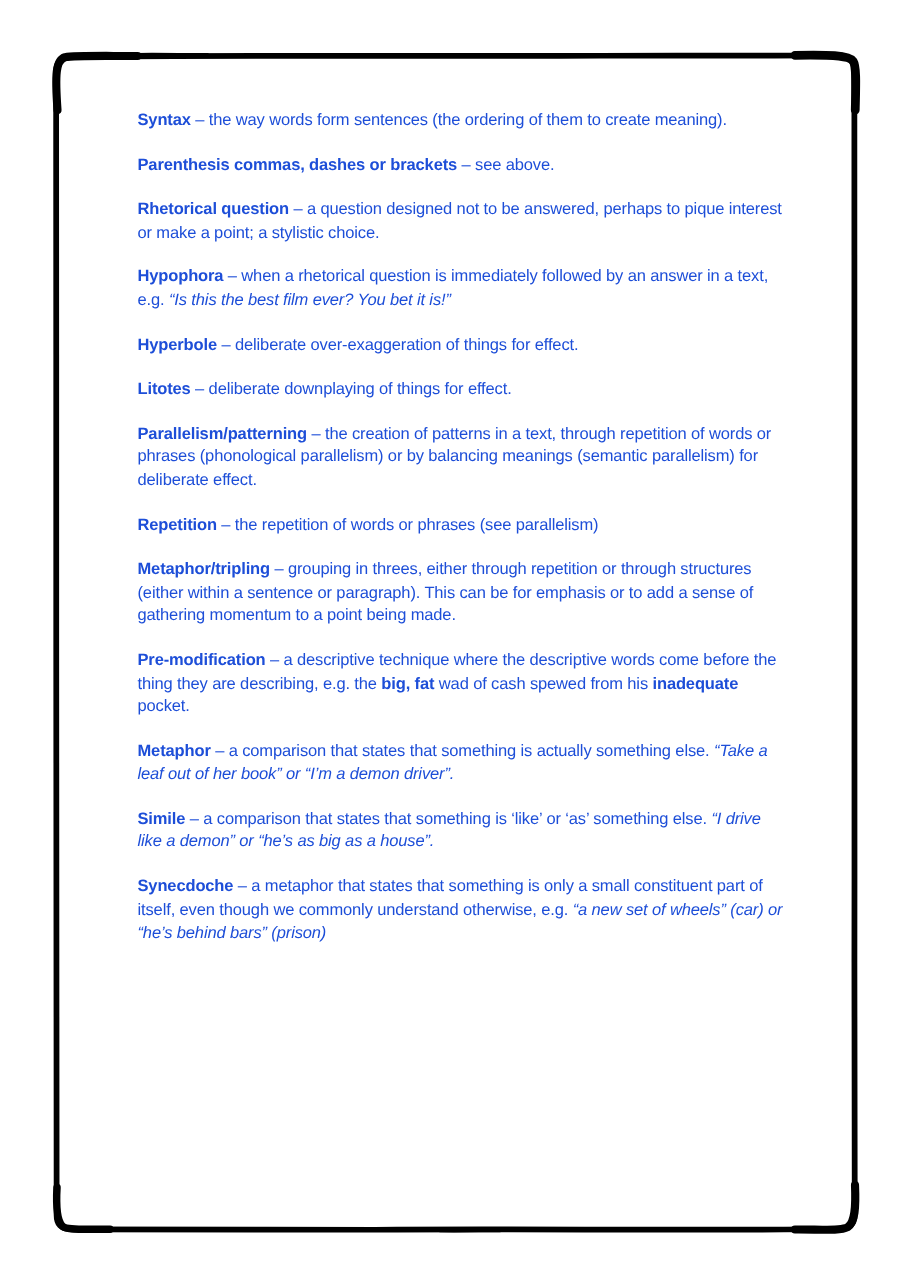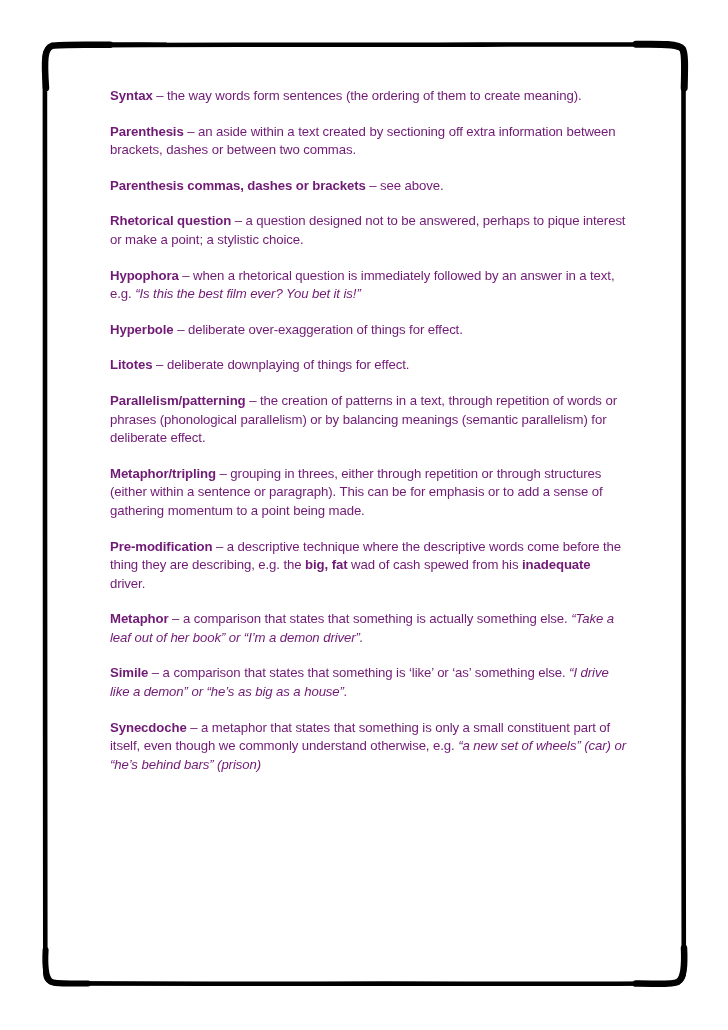--- a/index.html
+++ b/index.html
@@ -21,21 +21,21 @@
     top: 0;
     width: 728px;
     height: 1030px;
     pointer-events: none;
   }
   .content {
     position: absolute;
     left: 110px;
     top: 87px;
     width: 517px;
-    color: #701a75;
+    color: #1d4ed8;
     font-size: 13.2px;
     line-height: 18.6px;
     letter-spacing: -0.1px;
     text-align: left;
   }
   .para {
     margin: 0 0 17px 0;
   }
   .seg-bold   { font-weight: 700; }
   .seg-italic { font-style: italic; margin-top: 16px; }
@@ -69,26 +69,26 @@
       <path stroke-width="6.5" d="M 684 948 C 684.8 966, 684 978, 678 981.8 C 672 985, 655 983.4, 636 983.6"></path>
       <path stroke-width="6" d="M 45.6 950 C 44.8 964, 45.2 976, 50 981 C 54 984.6, 70 983.2, 88 983.4"></path>
 
       <path stroke-width="2.2" d="M 110 43.4 C 130 43.2, 150 43.6, 166 43.5"></path>
       <path stroke-width="2.2" d="M 352 984.8 C 372 985.0, 388 984.6, 400 984.7"></path>
     </g>
   </svg>
 
   <div class="content">
       <p class="para"><span class="seg-bold">Syntax</span><span class="seg-normal"> – the way words form sentences (the ordering of them to create meaning).</span></p>
-      <p class="para"><span class="seg-bold">Parenthesis</span><span class="seg-normal"> – an aside within a text created by sectioning off extra information between brackets, dashes or between two commas.</span></p>
       <p class="para"><span class="seg-bold">Parenthesis commas, dashes or brackets</span><span class="seg-normal"> – see above.</span></p>
       <p class="para"><span class="seg-bold">Rhetorical question</span><span class="seg-normal"> – a question designed not to be answered, perhaps to pique interest or make a point; a stylistic choice.</span></p>
       <p class="para"><span class="seg-bold">Hypophora</span><span class="seg-normal"> – when a rhetorical question is immediately followed by an answer in a text, e.g. </span><span class="seg-italic">“Is this the best film ever? You bet it is!”</span></p>
       <p class="para"><span class="seg-bold">Hyperbole</span><span class="seg-normal"> – deliberate over-exaggeration of things for effect.</span></p>
       <p class="para"><span class="seg-bold">Litotes</span><span class="seg-normal"> – deliberate downplaying of things for effect.</span></p>
       <p class="para"><span class="seg-bold">Parallelism/patterning</span><span class="seg-normal"> – the creation of patterns in a text, through repetition of words or phrases (phonological parallelism) or by balancing meanings (semantic parallelism) for deliberate effect.</span></p>
+      <p class="para"><span class="seg-bold">Repetition</span><span class="seg-normal"> – the repetition of words or phrases (see parallelism)</span></p>
       <p class="para"><span class="seg-bold">Metaphor/tripling</span><span class="seg-normal"> – grouping in threes, either through repetition or through structures (either within a sentence or paragraph). This can be for emphasis or to add a sense of gathering momentum to a point being made.</span></p>
-      <p class="para"><span class="seg-bold">Pre-modification</span><span class="seg-normal"> – a descriptive technique where the descriptive words come before the thing they are describing, e.g. the </span><span class="seg-bold">big, fat</span><span class="seg-normal"> wad of cash spewed from his </span><span class="seg-bold">inadequate</span><span class="seg-normal"> driver.</span></p>
+      <p class="para"><span class="seg-bold">Pre-modification</span><span class="seg-normal"> – a descriptive technique where the descriptive words come before the thing they are describing, e.g. the </span><span class="seg-bold">big, fat</span><span class="seg-normal"> wad of cash spewed from his </span><span class="seg-bold">inadequate</span><span class="seg-normal"> pocket.</span></p>
       <p class="para"><span class="seg-bold">Metaphor</span><span class="seg-normal"> – a comparison that states that something is actually something else. </span><span class="seg-italic">“Take a leaf out of her book” or “I’m a demon driver”.</span></p>
       <p class="para"><span class="seg-bold">Simile</span><span class="seg-normal"> – a comparison that states that something is ‘like’ or ‘as’ something else. </span><span class="seg-italic">“I drive like a demon” or “he’s as big as a house”.</span></p>
       <p class="para"><span class="seg-bold">Synecdoche</span><span class="seg-normal"> – a metaphor that states that something is only a small constituent part of itself, even though we commonly understand otherwise, e.g. </span><span class="seg-italic">“a new set of wheels” (car) or “he’s behind bars” (prison)</span></p>
     </div>
 </div>
 
 </body></html>

